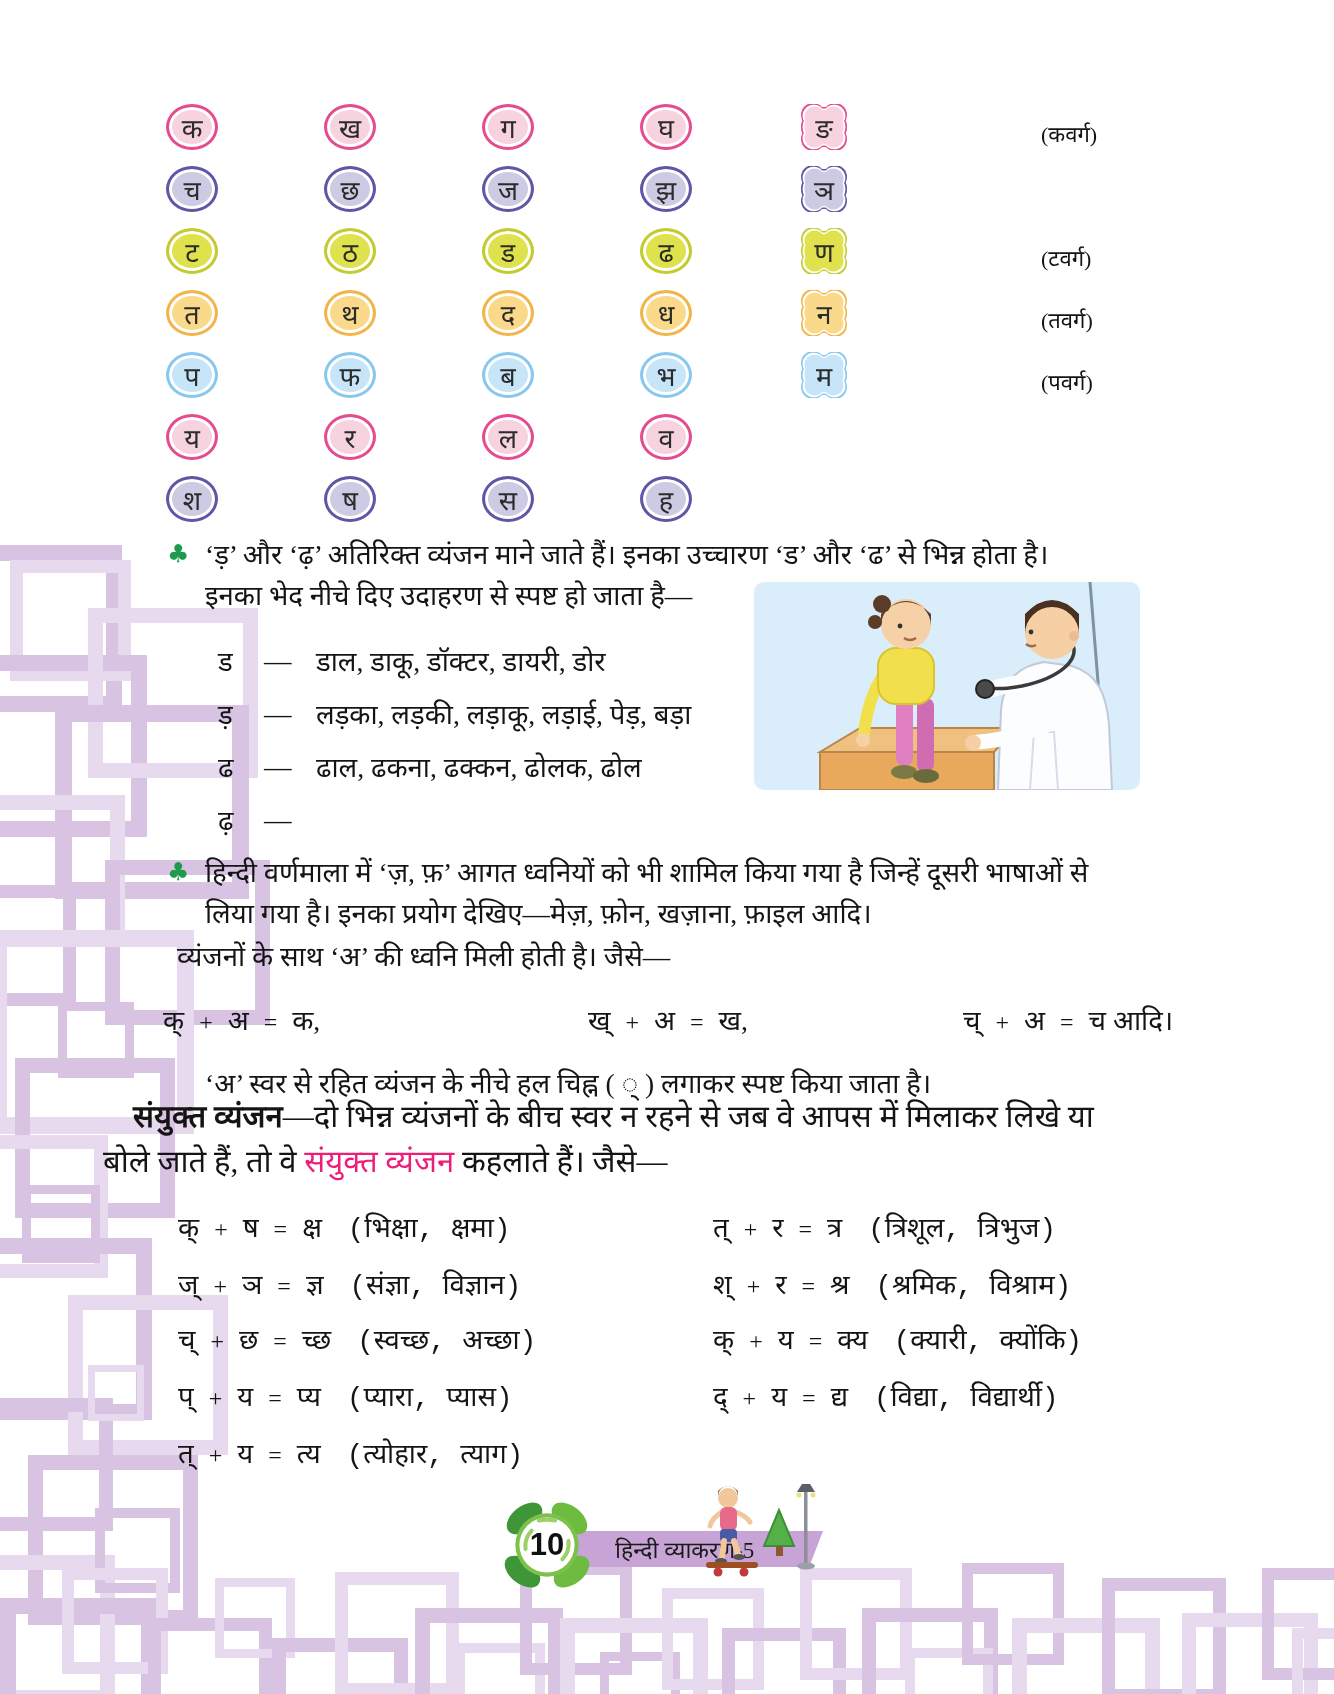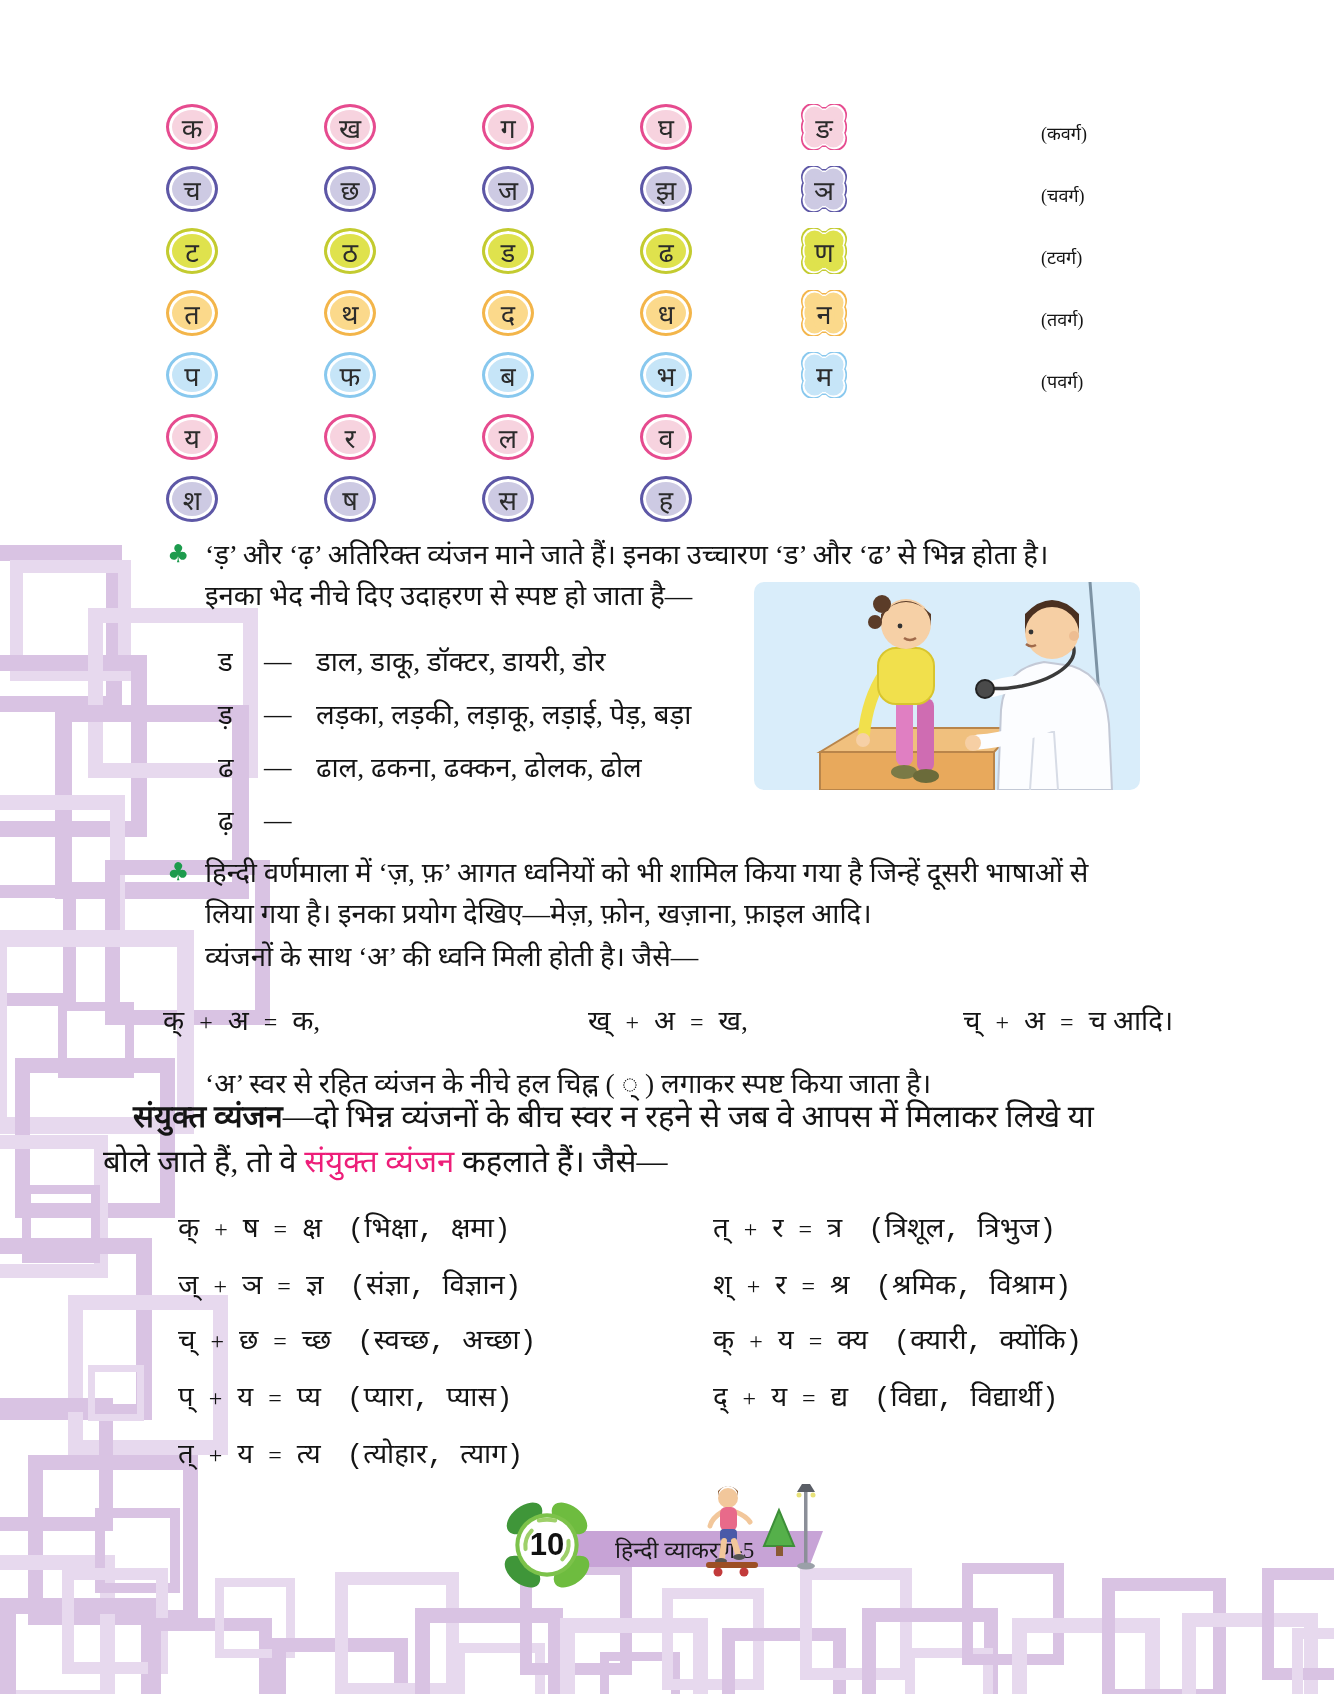--- a/index.html
+++ b/index.html
@@ -10,21 +10,21 @@
   .sq.light{border-color:var(--lilac-light,#e7d9ee);}
   
   #varnamala{position:absolute;left:166px;top:96px;width:1160px;}
   .v-row{display:grid;grid-template-columns:repeat(5,158px) 1fr;height:62px;align-items:center;}
   .v-cell{position:relative;width:52px;height:46px;}
   .bead{position:absolute;inset:0;border-radius:50%;border:3px solid #999;
         box-shadow:inset 0 0 0 3px #ffffff;}
   .flower-svg{position:absolute;inset:0;}
   .bl{position:absolute;inset:0;display:flex;align-items:center;justify-content:center;
       font-size:27px;color:#2b2b2b;z-index:2;}
-  .v-label{padding-left:85px;font-size:18px;white-space:nowrap;margin-top:12px;}
+  .v-label{padding-left:85px;font-size:22px;white-space:nowrap;margin-top:12px;}
   
   .abs{position:absolute;left:103px;width:1145px;}
   .note-line{display:flex;align-items:flex-start;}
   .clover{width:38px;margin-left:64px;margin-top:5px;font-size:25px;color:var(--green,#1d9b4d);
           font-family:"DejaVu Sans",sans-serif;flex:none;}
   .note-text{flex:1;}
   .note-text p{margin:0;font-size:27.5px;line-height:41px;}
   .examples{margin:18px 0 0 115px;}
   .ex-row{height:53px;display:flex;align-items:center;font-size:27.5px;}
   .ex-letter{width:46px;}
@@ -194,21 +194,20 @@
               <circle cx="15" cy="11" r="12"></circle>
               <circle cx="37" cy="11" r="12"></circle>
               <circle cx="15" cy="35" r="12"></circle>
               <circle cx="37" cy="35" r="12"></circle>
               <rect x="3" y="11" width="46" height="24" rx="11"></rect>
               <rect x="14" y="3" width="24" height="40" rx="11"></rect>
             </g>
           </svg>
           <span class="bl">ञ</span>
         </div>
-        <div class="v-label">(चवर्ग)</div>
       </div>
       <div class="v-row">
         <div class="v-cell">
           <div class="bead" style="background: rgb(223, 226, 77); border-color: rgb(195, 203, 48);"></div>
           <span class="bl">ट</span>
         </div>
         <div class="v-cell">
           <div class="bead" style="background: rgb(223, 226, 77); border-color: rgb(195, 203, 48);"></div>
           <span class="bl">ठ</span>
         </div>
@@ -457,21 +456,21 @@
     <div class="note-line">
       <span class="clover">♣</span>
       <div class="note-text">
         <p>हिन्दी वर्णमाला में ‘ज़, फ़’ आगत ध्वनियों को भी शामिल किया गया है जिन्हें दूसरी भाषाओं से</p>
         <p>लिया गया है। इनका प्रयोग देखिए—मेज़, फ़ोन, खज़ाना, फ़ाइल आदि।</p>
       </div>
     </div>
   </section>
 
   <section id="a-sound" class="abs" style="top:936px;">
-    <p class="al" style="margin-left:102px;">व्यंजनों के साथ ‘अ’ की ध्वनि मिली होती है। जैसे—</p>
+    <p class="al" style="margin-left:74px;">व्यंजनों के साथ ‘अ’ की ध्वनि मिली होती है। जैसे—</p>
     <div id="a-formulas">
         <span class="eq af0">
           <span class="a">क्</span>
           <span class="op">+</span>
           <span class="b">अ</span>
           <span class="op">=</span>
           <span class="r">क,</span>
         </span>
         <span class="eq af1">
           <span class="a">ख्</span>

